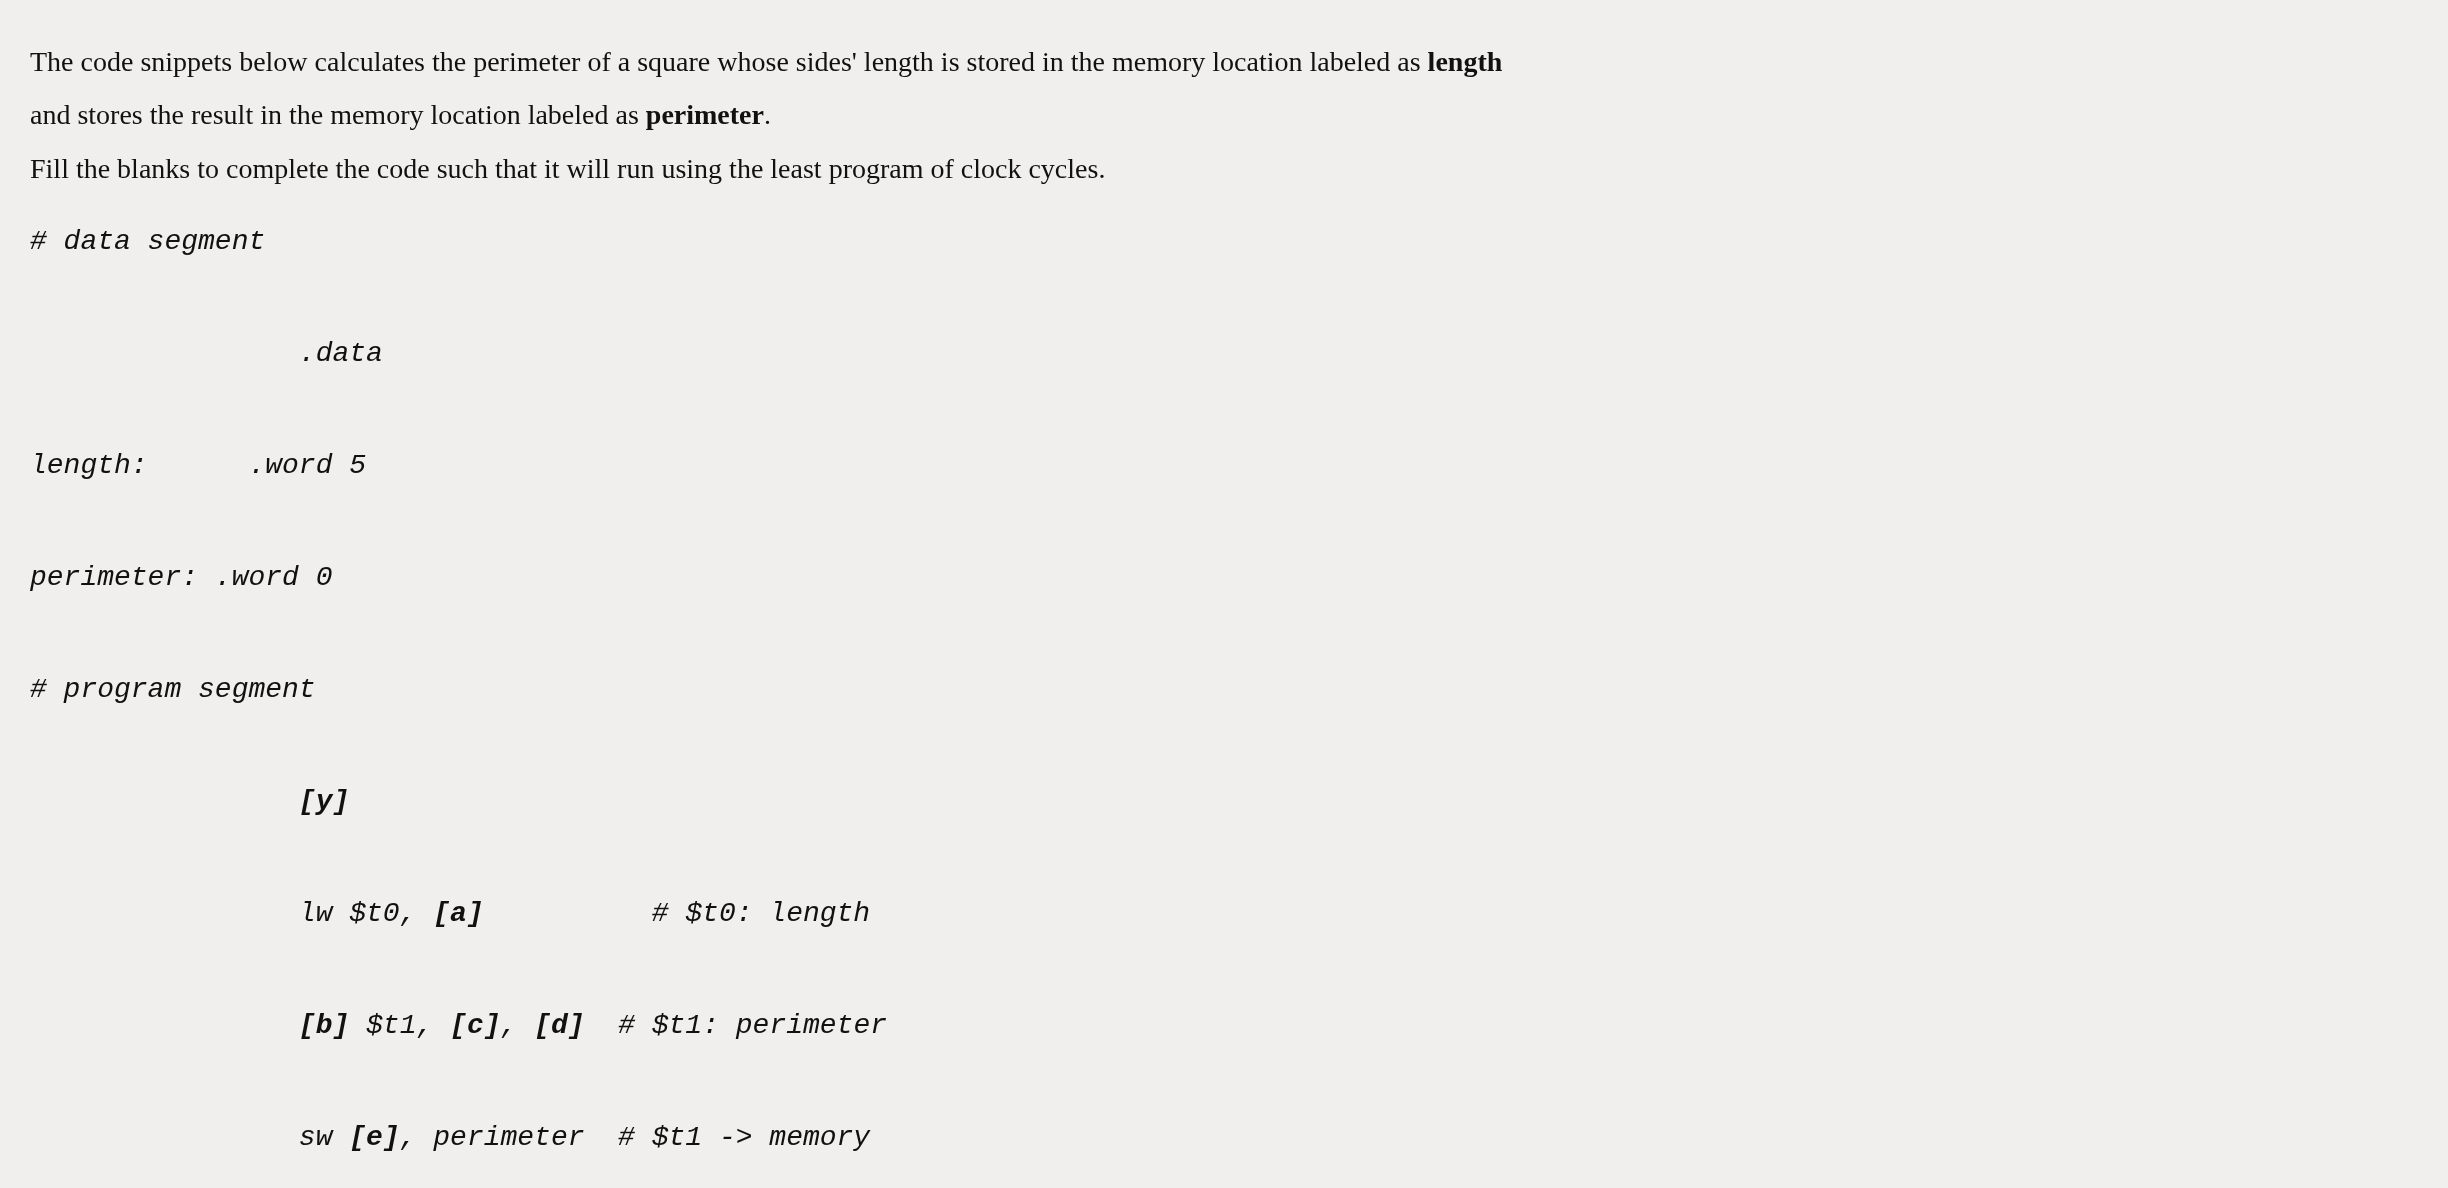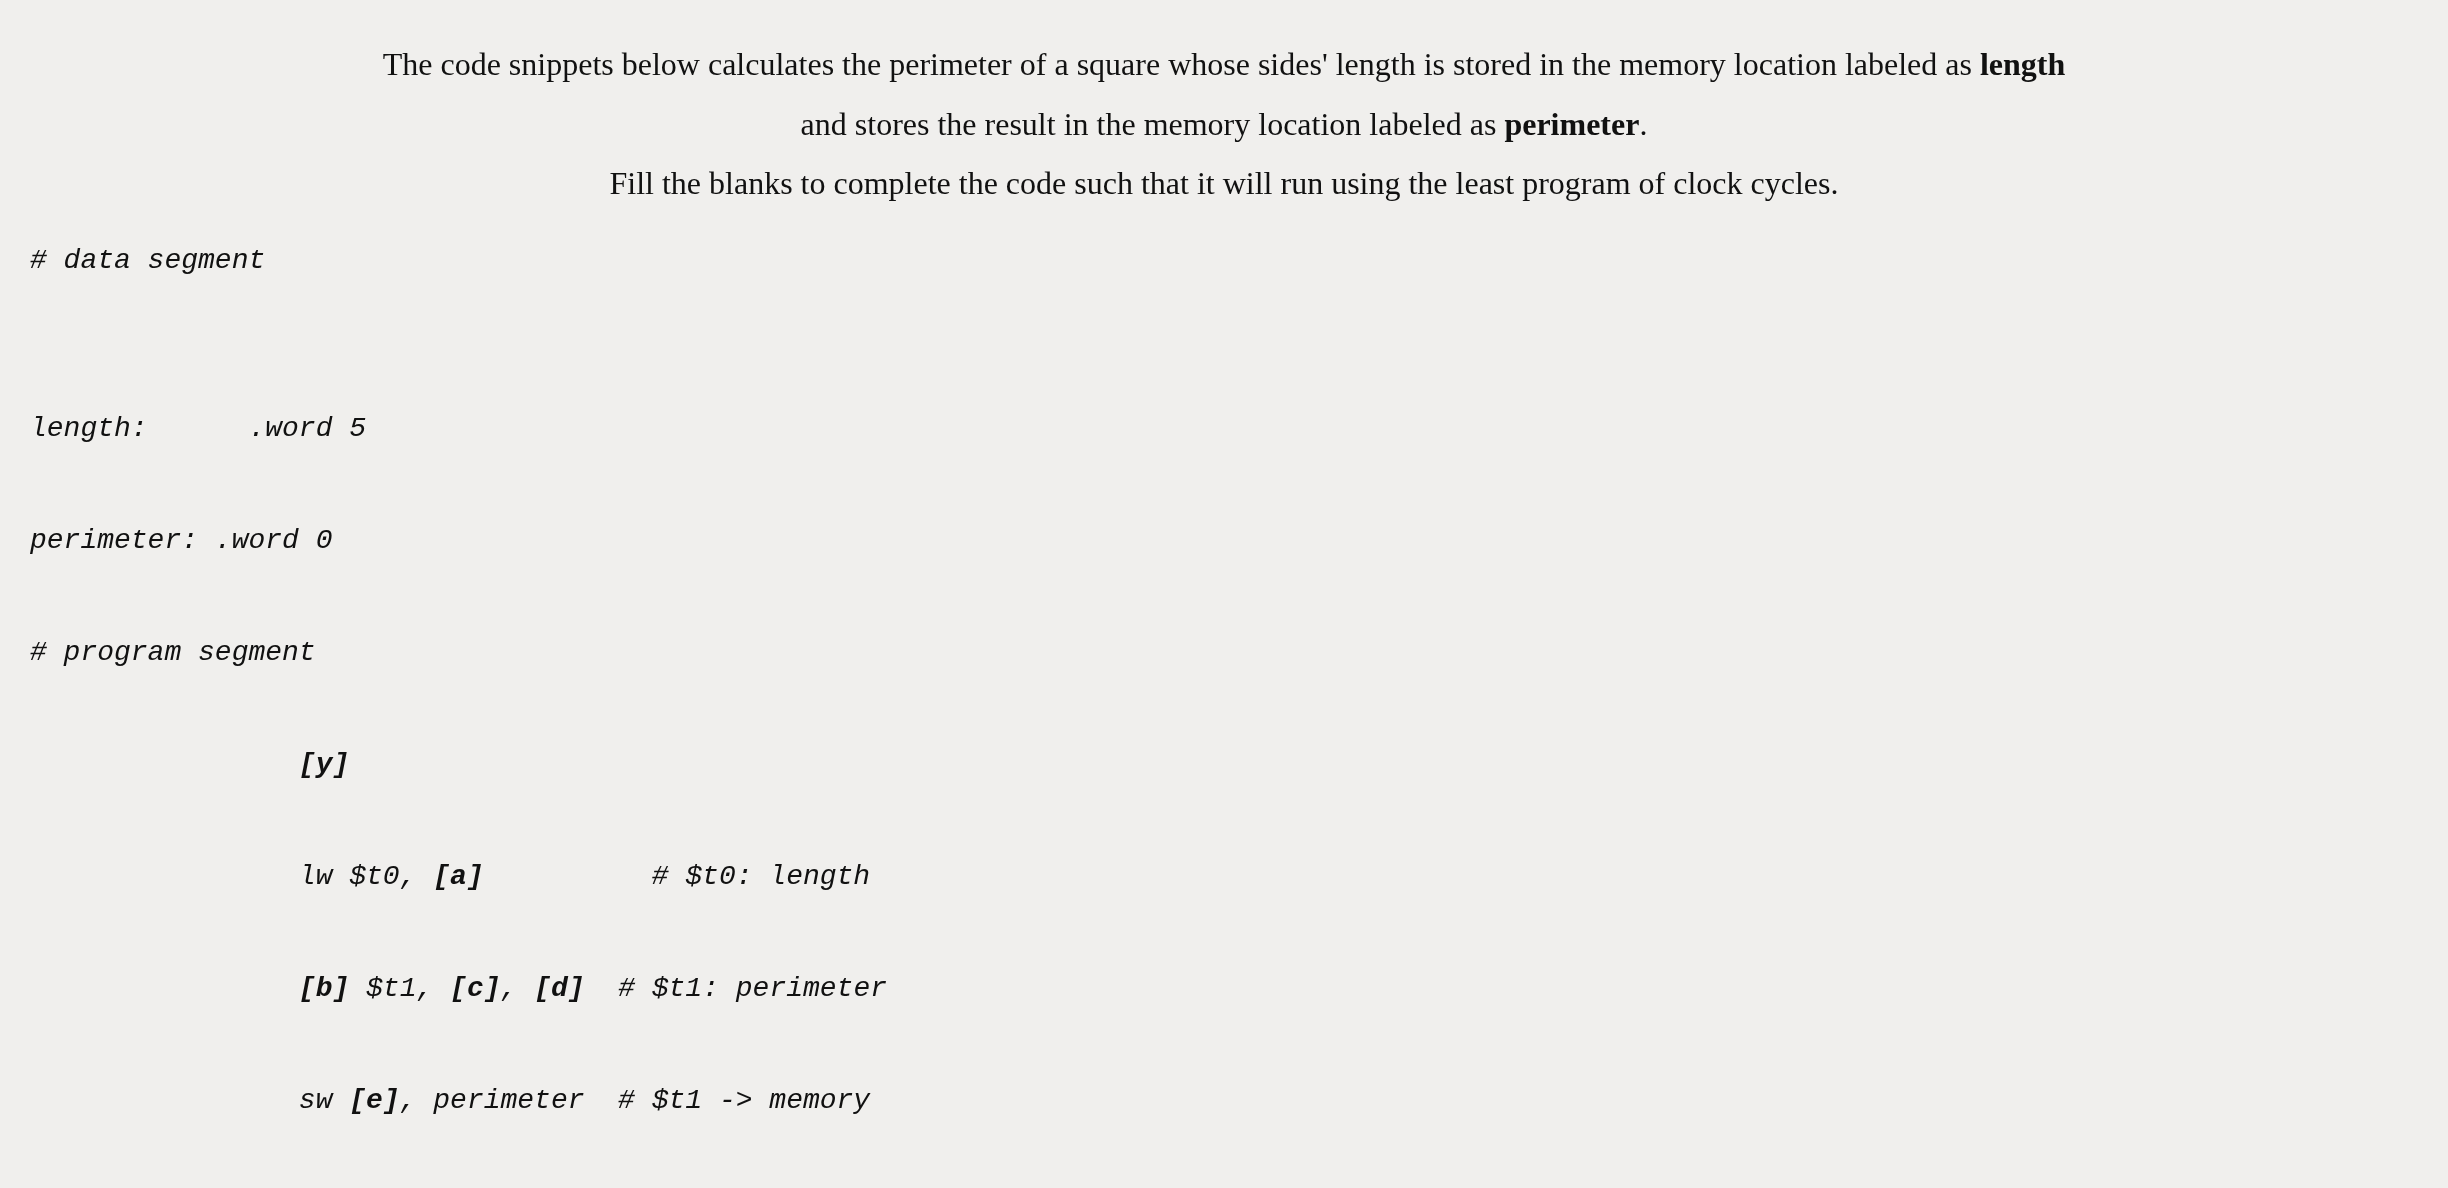--- a/index.html
+++ b/index.html
@@ -12,23 +12,22 @@
       background-color: #f0efed;
       font-family: Georgia, 'Times New Roman', serif;
       font-size: 28px;
       line-height: 1.6;
       padding: 40px 30px;
       color: #111;
     }
 
     .description {
       margin-bottom: 24px;
-      font-size: 32px;
+      font-size: 28px;
       line-height: 1.55;
-      text-align: center;
     }
 
     .description p {
       margin-bottom: 10px;
     }
 
     strong {
       font-weight: bold;
     }
 
@@ -54,20 +53,21 @@
   </p>
   <p>
     <span>and stores the result in the memory location labeled as </span><strong>perimeter</strong><span>.</span>
   </p>
   <p>Fill the blanks to complete the code such that it will run using the least program of clock cycles.</p>
 </div>
 
 <div class="code-block">
   <span class="code-line"># data segment</span>
   <span class="code-line">&nbsp;</span>
+  <span class="code-line">                .data</span>
   <span class="code-line">&nbsp;</span>
   <span class="code-line">length:      .word 5</span>
   <span class="code-line">&nbsp;</span>
   <span class="code-line">perimeter: .word 0</span>
   <span class="code-line">&nbsp;</span>
   <span class="code-line"># program segment</span>
   <span class="code-line">&nbsp;</span>
   <span class="code-line">                <strong>[y]</strong></span>
   <span class="code-line">&nbsp;</span>
   <span class="code-line">                lw $t0, <strong>[a]</strong>          # $t0: length</span>

